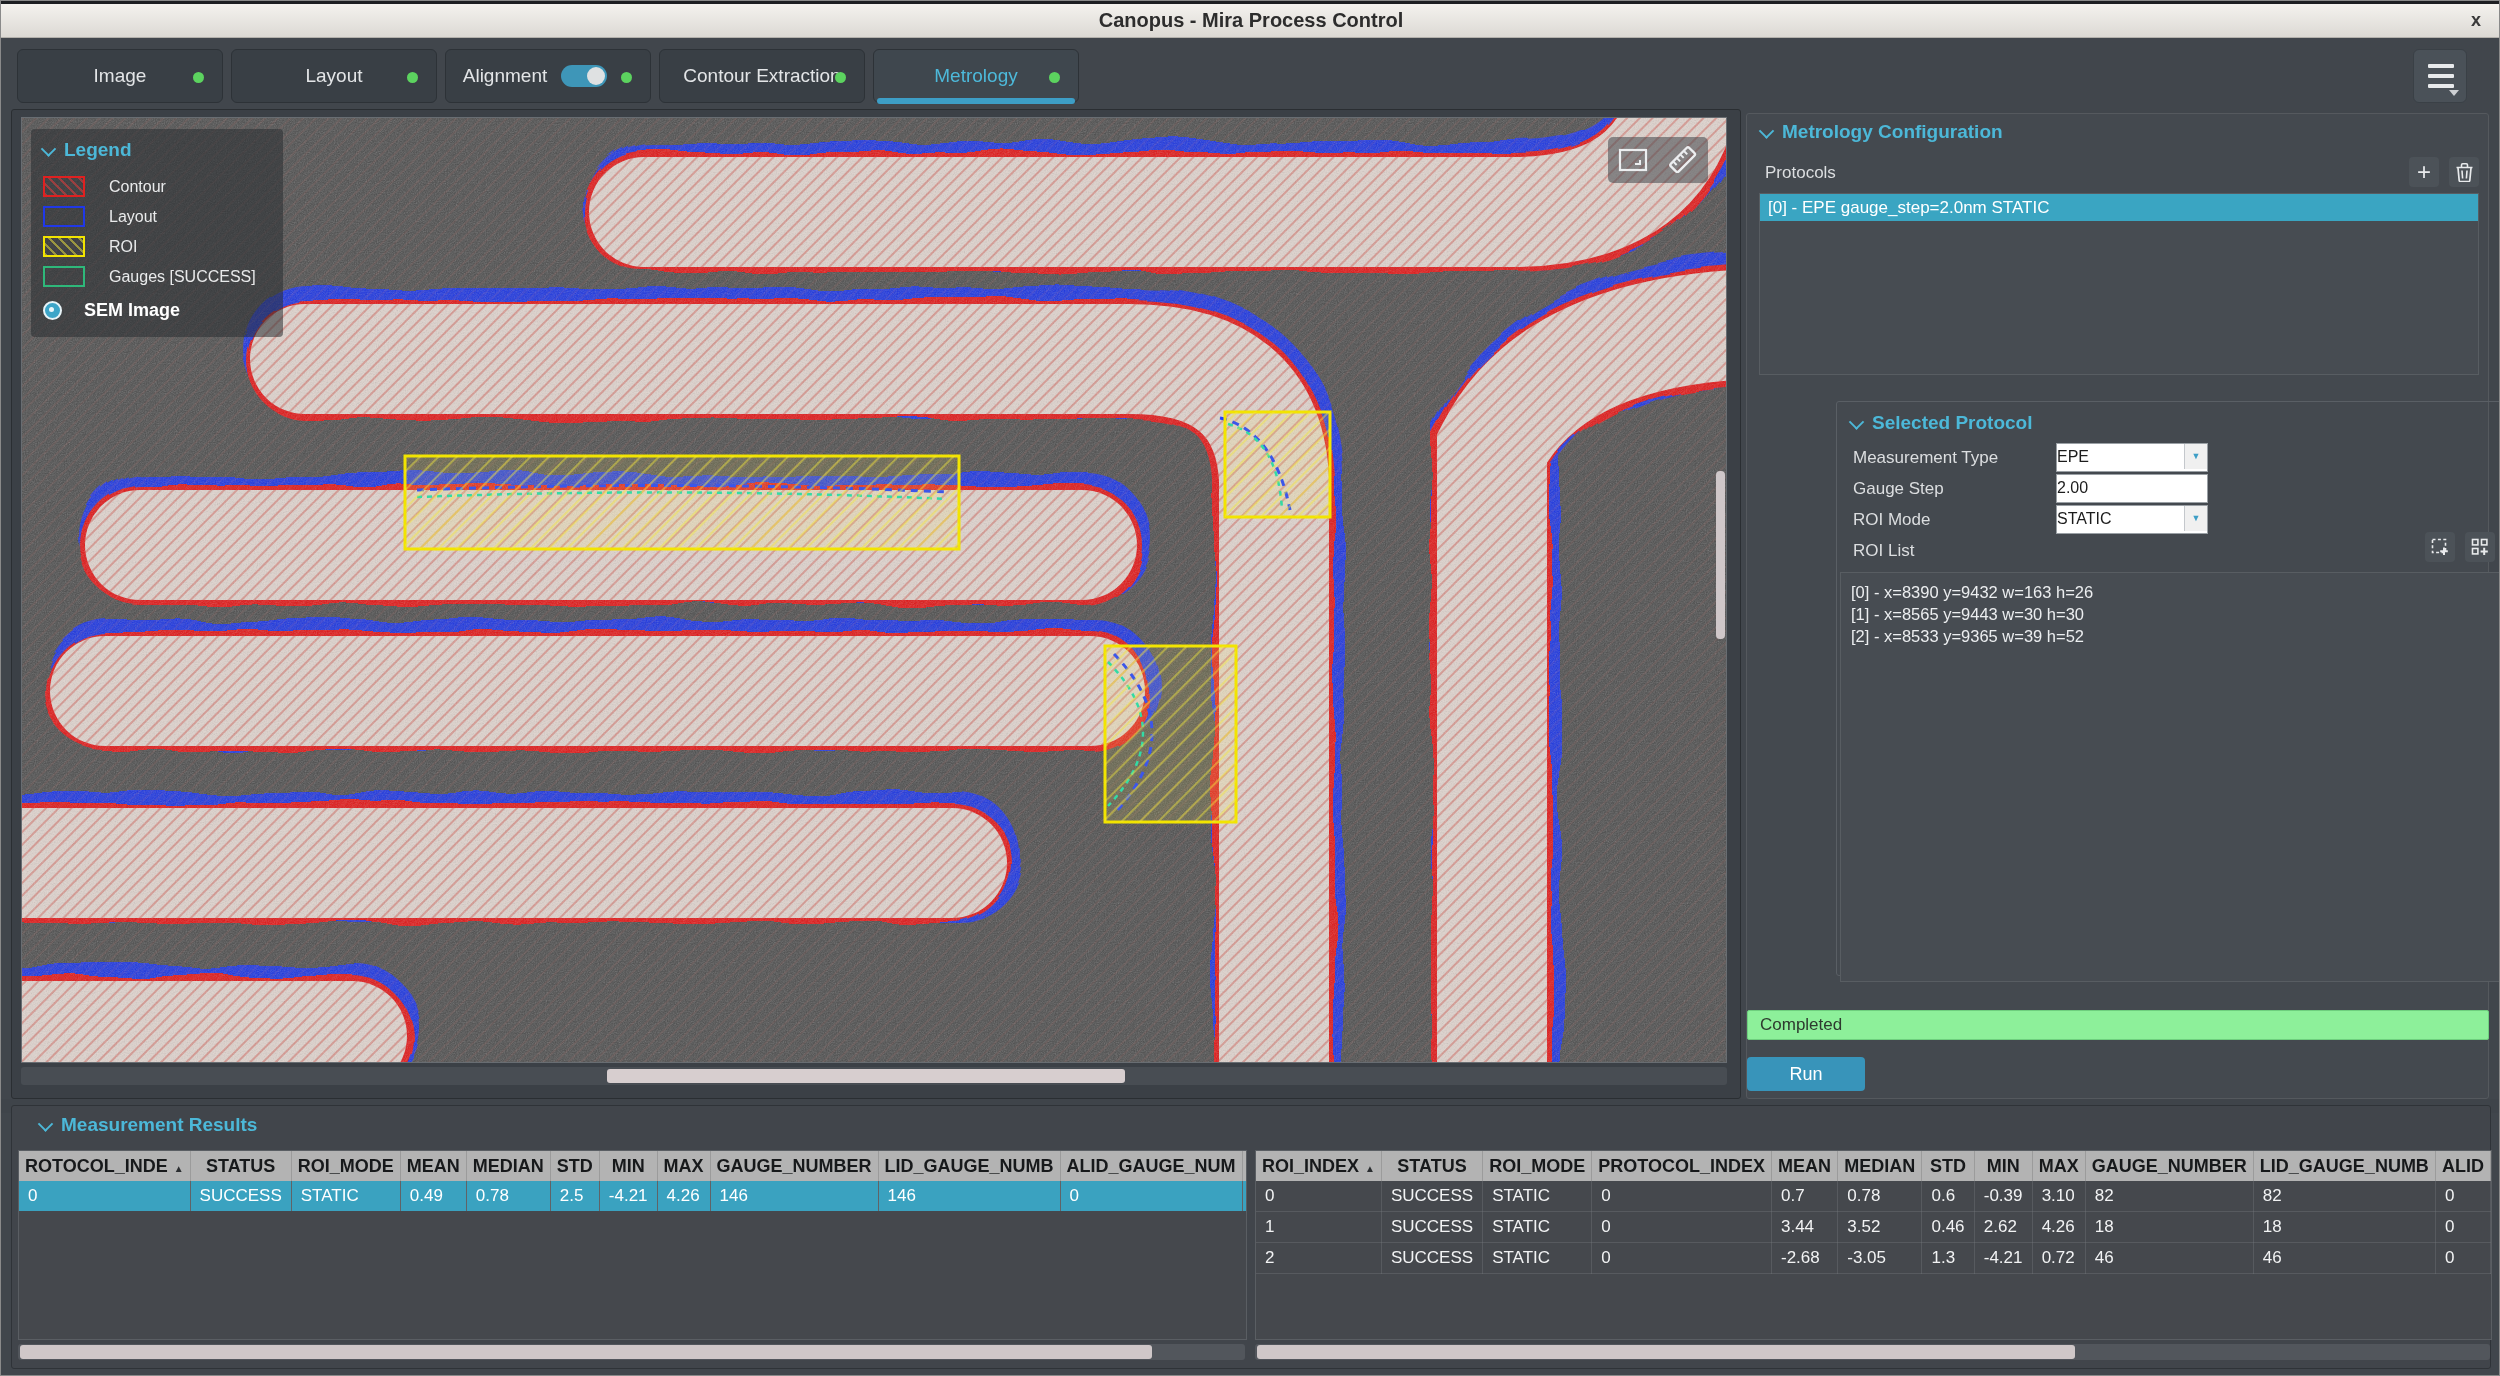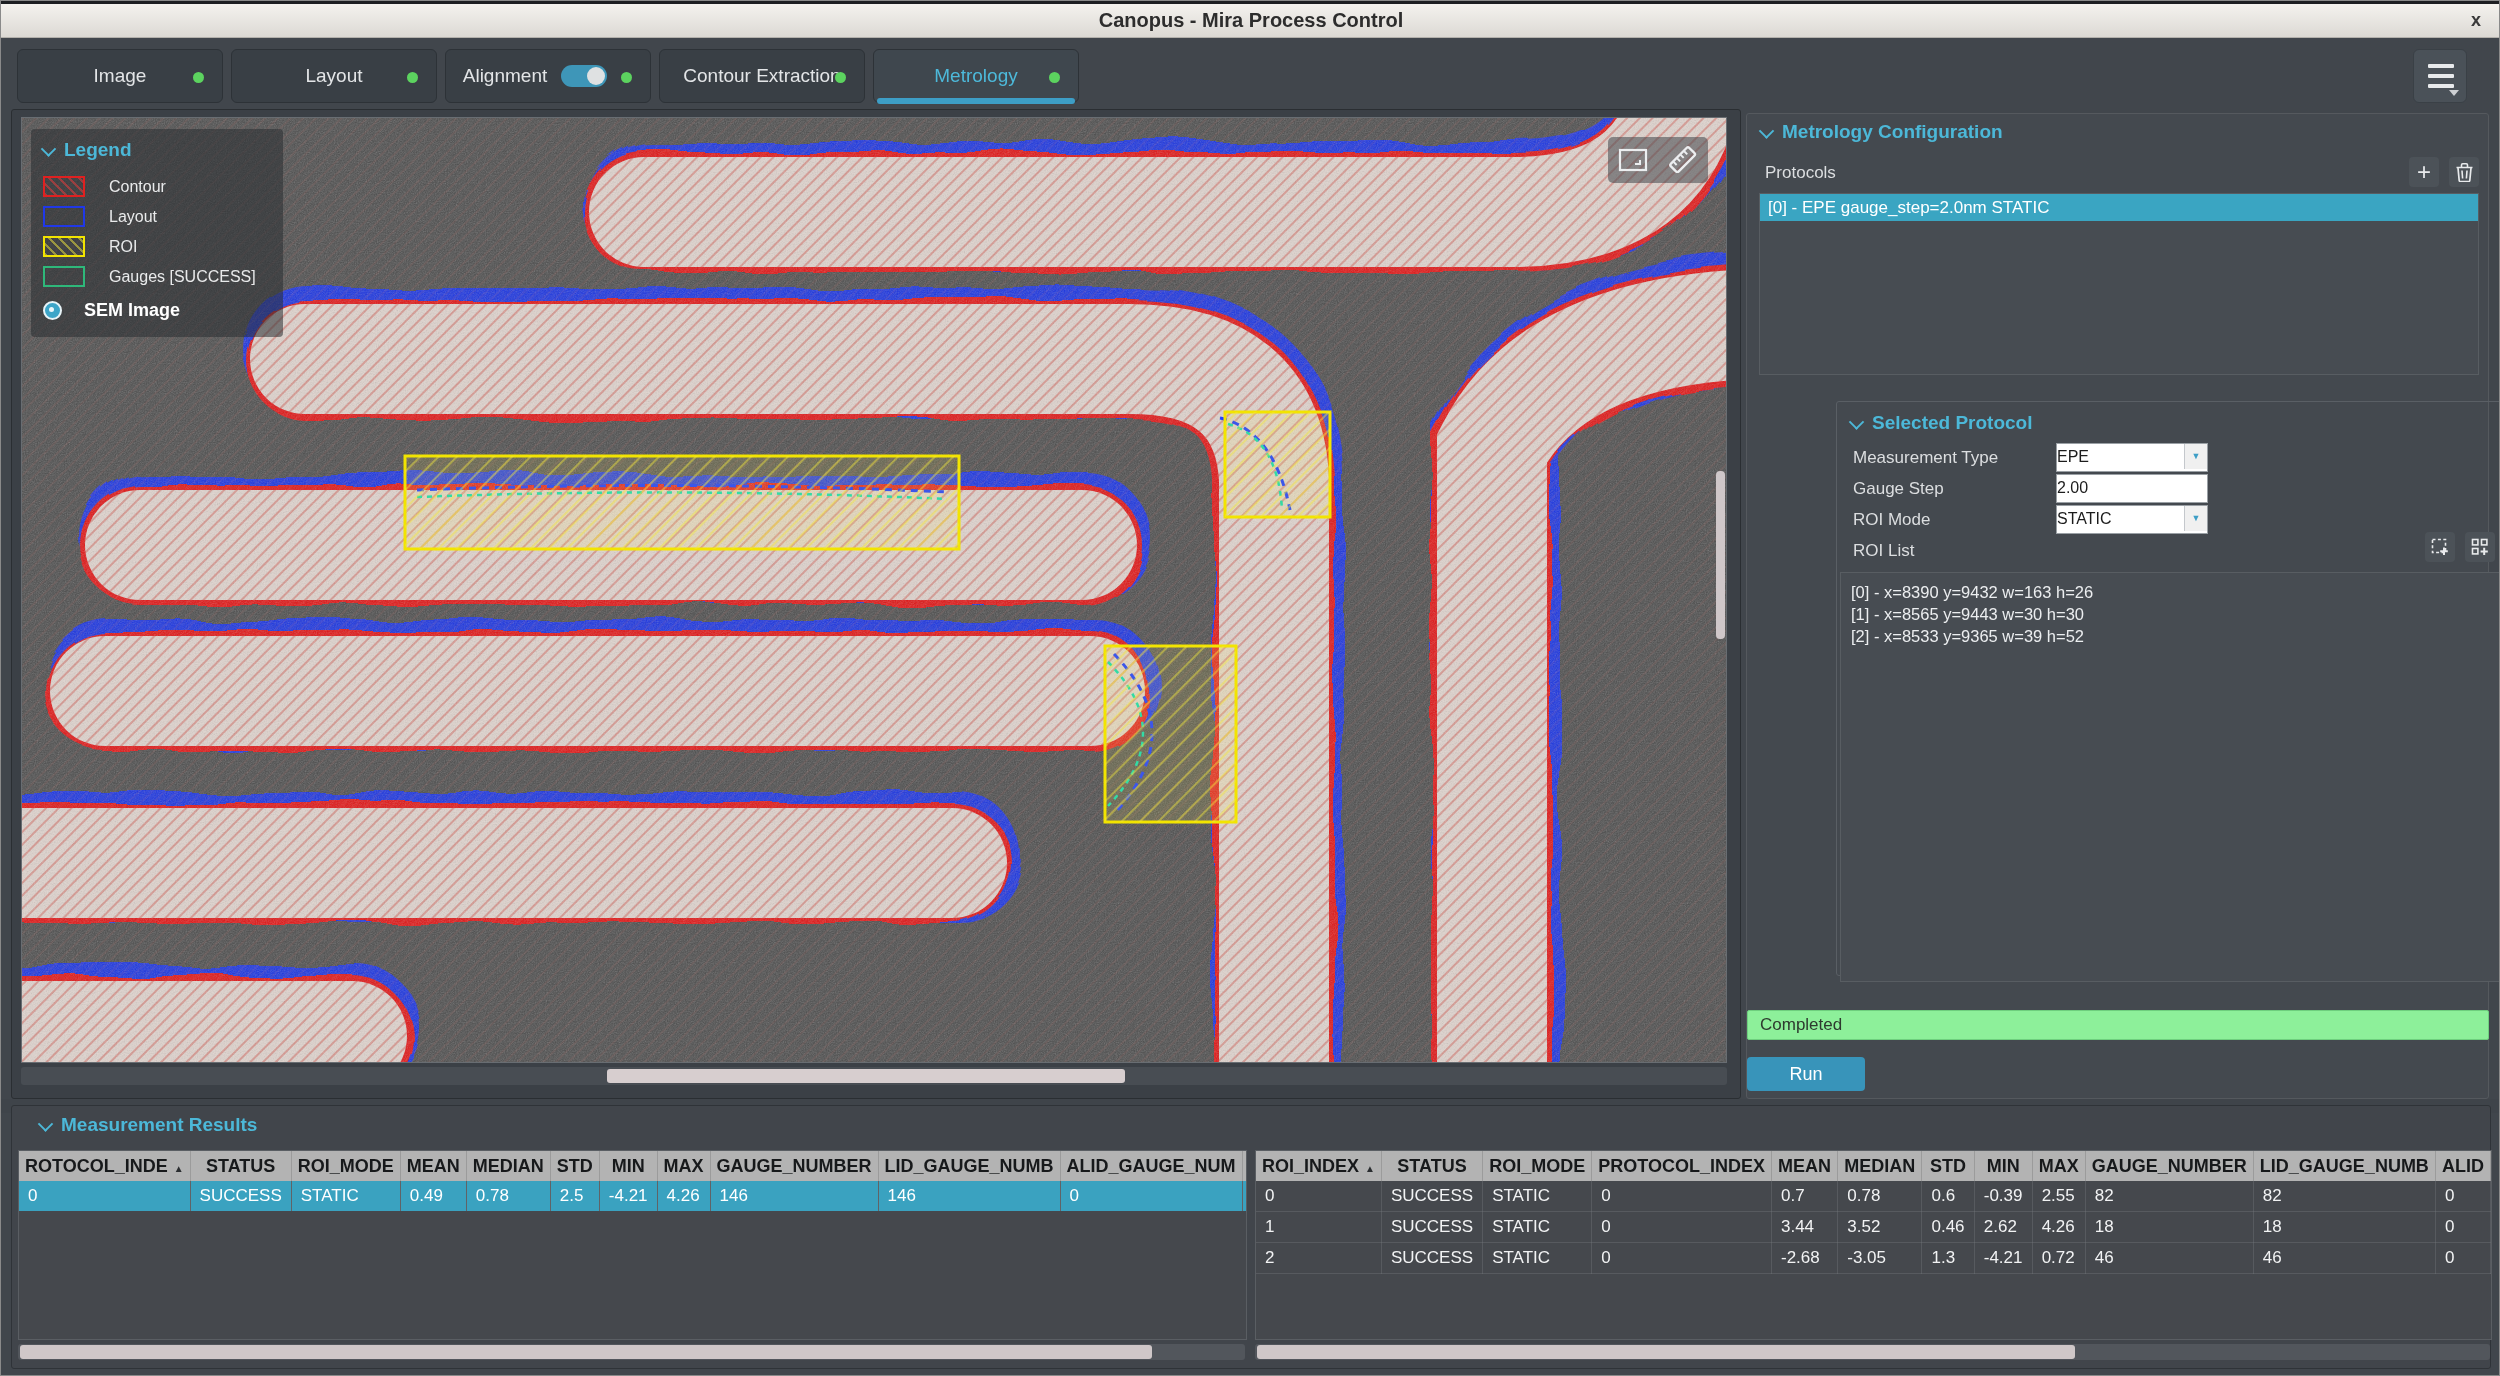--- a/index.html
+++ b/index.html
@@ -424,21 +424,21 @@
         </tr>
         <tr>
           <td>0</td>
               <td>SUCCESS</td>
           <td>STATIC</td>
               <td>0</td>
           <td>0.7</td>
               <td>0.78</td>
           <td>0.6</td>
               <td>-0.39</td>
-          <td>2.55</td>
+          <td>3.10</td>
               <td>82</td>
           <td>82</td>
               <td>0</td>
         </tr>
         <tr>
           <td>1</td>
               <td>SUCCESS</td>
           <td>STATIC</td>
               <td>0</td>
           <td>3.44</td>

